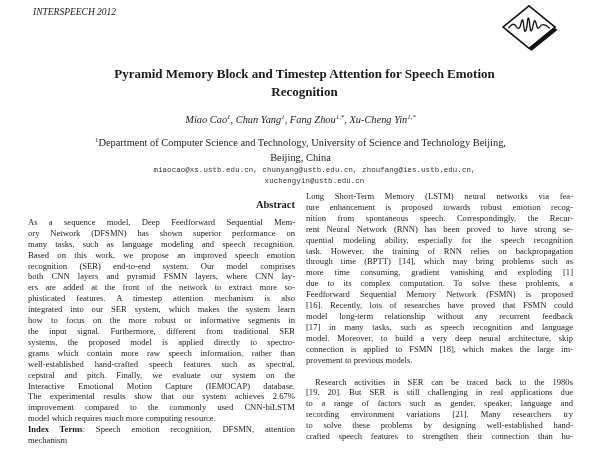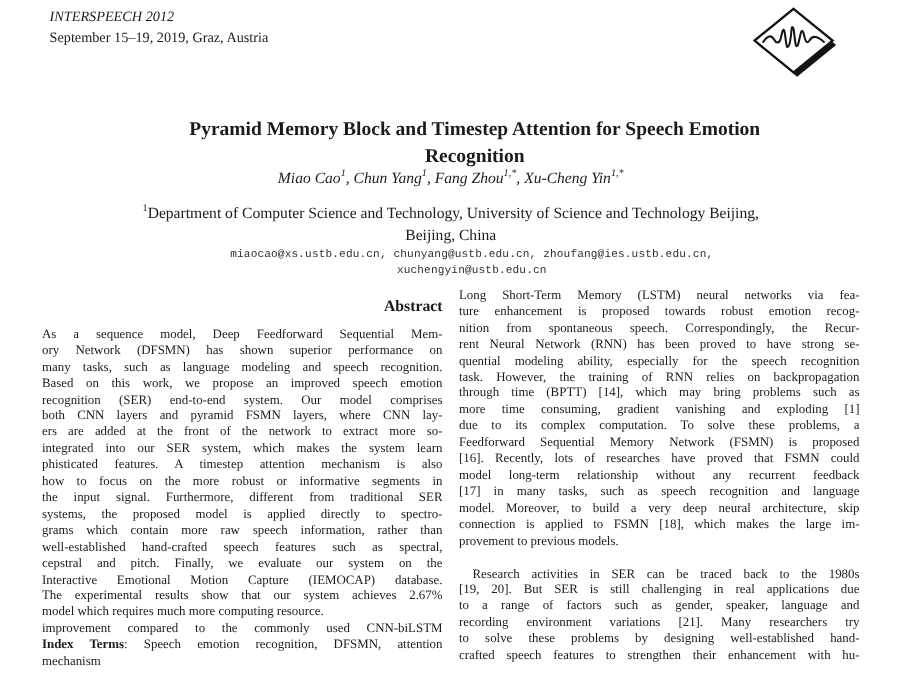--- a/index.html
+++ b/index.html
@@ -8,21 +8,21 @@
     background: #ffffff; color: #1b1b1b;
     font-family: "Liberation Serif", serif;
     overflow: hidden;
   }
   
   .conf { position: absolute; left: 33px; top: 6px; font-size: 9.5px; line-height: 13.5px; }
   .conf-name { font-style: italic; }
   
   .logo { position: absolute; left: 499px; top: 2px; width: 62px; height: 52px; }
   
-  .title { position: absolute; left: 30px; top: 61px; width: 541px; margin: 16px;
+  .title { position: absolute; left: 30px; top: 61px; width: 541px; margin: 4px;
            font-size: 13px; font-weight: bold; line-height: 18px; }
   .title .tline { text-align: center; }
   
   .authors { position: absolute; left: 0; top: 114px; width: 601px;
              text-align: center; font-style: italic; font-size: 10.4px; }
   sup { font-size: 6.8px; vertical-align: super; line-height: 0; }
   
   .affil { position: absolute; left: 0; top: 136px; width: 601px;
            text-align: center; font-size: 10.4px; line-height: 14.5px; }
   
@@ -41,21 +41,20 @@
   .para2 { margin-top: 11px; }
   b { font-weight: bold; }
 </style>
 </head>
 <body>
 
 <div class="page">
 
   <div class="conf">
     <div class="conf-name">INTERSPEECH 2012</div>
-    <div class="conf-date">September 15–19, 2019, Graz, Austria</div>
   </div>
 
   <svg class="logo" viewBox="0 0 64 54" aria-hidden="true">
     <polygon points="33.5,7 60.5,29 33.5,51 6.5,29" fill="#141414"></polygon>
     <polygon points="31,4 58,26 31,48 4,26" fill="#ffffff" stroke="#141414" stroke-width="1.6"></polygon>
     <path d="M10 27 C13 22 16 22 18 26 C19 28 21 28 22 25 C23 21 24 15 25 21 C26 28 26 33 28 29 C30 23 29 13 31 18 C32 23 32 33 34 29 C36 23 36 16 38 21 C39 26 40 29 42 26 C44 22 48 23 52 27" fill="none" stroke="#141414" stroke-width="1.4" stroke-linecap="round"></path>
   </svg>
 
   <h1 class="title">
       <div class="tline">Pyramid Memory Block and Timestep Attention for Speech Emotion</div>
@@ -77,32 +76,32 @@
   <div class="col col-left">
     <div class="abs-head">Abstract</div>
     <div>
         <div class="tline just">As a sequence model, Deep Feedforward Sequential Mem-</div>
         <div class="tline just">ory Network (DFSMN) has shown superior performance on</div>
         <div class="tline just">many tasks, such as language modeling and speech recognition.</div>
         <div class="tline just">Based on this work, we propose an improved speech emotion</div>
         <div class="tline just">recognition (SER) end-to-end system. Our model comprises</div>
         <div class="tline just">both CNN layers and pyramid FSMN layers, where CNN lay-</div>
         <div class="tline just">ers are added at the front of the network to extract more so-</div>
+        <div class="tline just">phisticated features. A timestep attention mechanism is also</div>
         <div class="tline just">integrated into our SER system, which makes the system learn</div>
-        <div class="tline just">phisticated features. A timestep attention mechanism is also</div>
         <div class="tline just">how to focus on the more robust or informative segments in</div>
         <div class="tline just">the input signal. Furthermore, different from traditional SER</div>
         <div class="tline just">systems, the proposed model is applied directly to spectro-</div>
         <div class="tline just">grams which contain more raw speech information, rather than</div>
         <div class="tline just">well-established hand-crafted speech features such as spectral,</div>
         <div class="tline just">cepstral and pitch. Finally, we evaluate our system on the</div>
         <div class="tline just">Interactive Emotional Motion Capture (IEMOCAP) database.</div>
         <div class="tline just">The experimental results show that our system achieves 2.67%</div>
+        <div class="tline just">improvement compared to the commonly used CNN-biLSTM</div>
         <div class="tline">model which requires much more computing resource.</div>
-        <div class="tline just">improvement compared to the commonly used CNN-biLSTM</div>
       </div>
     <div class="tline just"><b>Index Terms</b><span>: Speech emotion recognition, DFSMN, attention</span></div>
     <div class="tline">mechanism</div>
   </div>
 
   <div class="col col-right">
     <div>
         <div class="tline just">Long Short-Term Memory (LSTM) neural networks via fea-</div>
         <div class="tline just">ture enhancement is proposed towards robust emotion recog-</div>
         <div class="tline just">nition from spontaneous speech. Correspondingly, the Recur-</div>
@@ -119,17 +118,17 @@
         <div class="tline just">model. Moreover, to build a very deep neural architecture, skip</div>
         <div class="tline just">connection is applied to FSMN [18], which makes the large im-</div>
         <div class="tline">provement to previous models.</div>
       </div>
     <div class="para2">
         <div class="tline just indent">Research activities in SER can be traced back to the 1980s</div>
         <div class="tline just">[19, 20]. But SER is still challenging in real applications due</div>
         <div class="tline just">to a range of factors such as gender, speaker, language and</div>
         <div class="tline just">recording environment variations [21]. Many researchers try</div>
         <div class="tline just">to solve these problems by designing well-established hand-</div>
-        <div class="tline just">crafted speech features to strengthen their enhancement with hu-</div>
+        <div class="tline just">crafted speech features to strengthen their connection than hu-</div>
       </div>
   </div>
 
 </div>
 
 </body></html>

